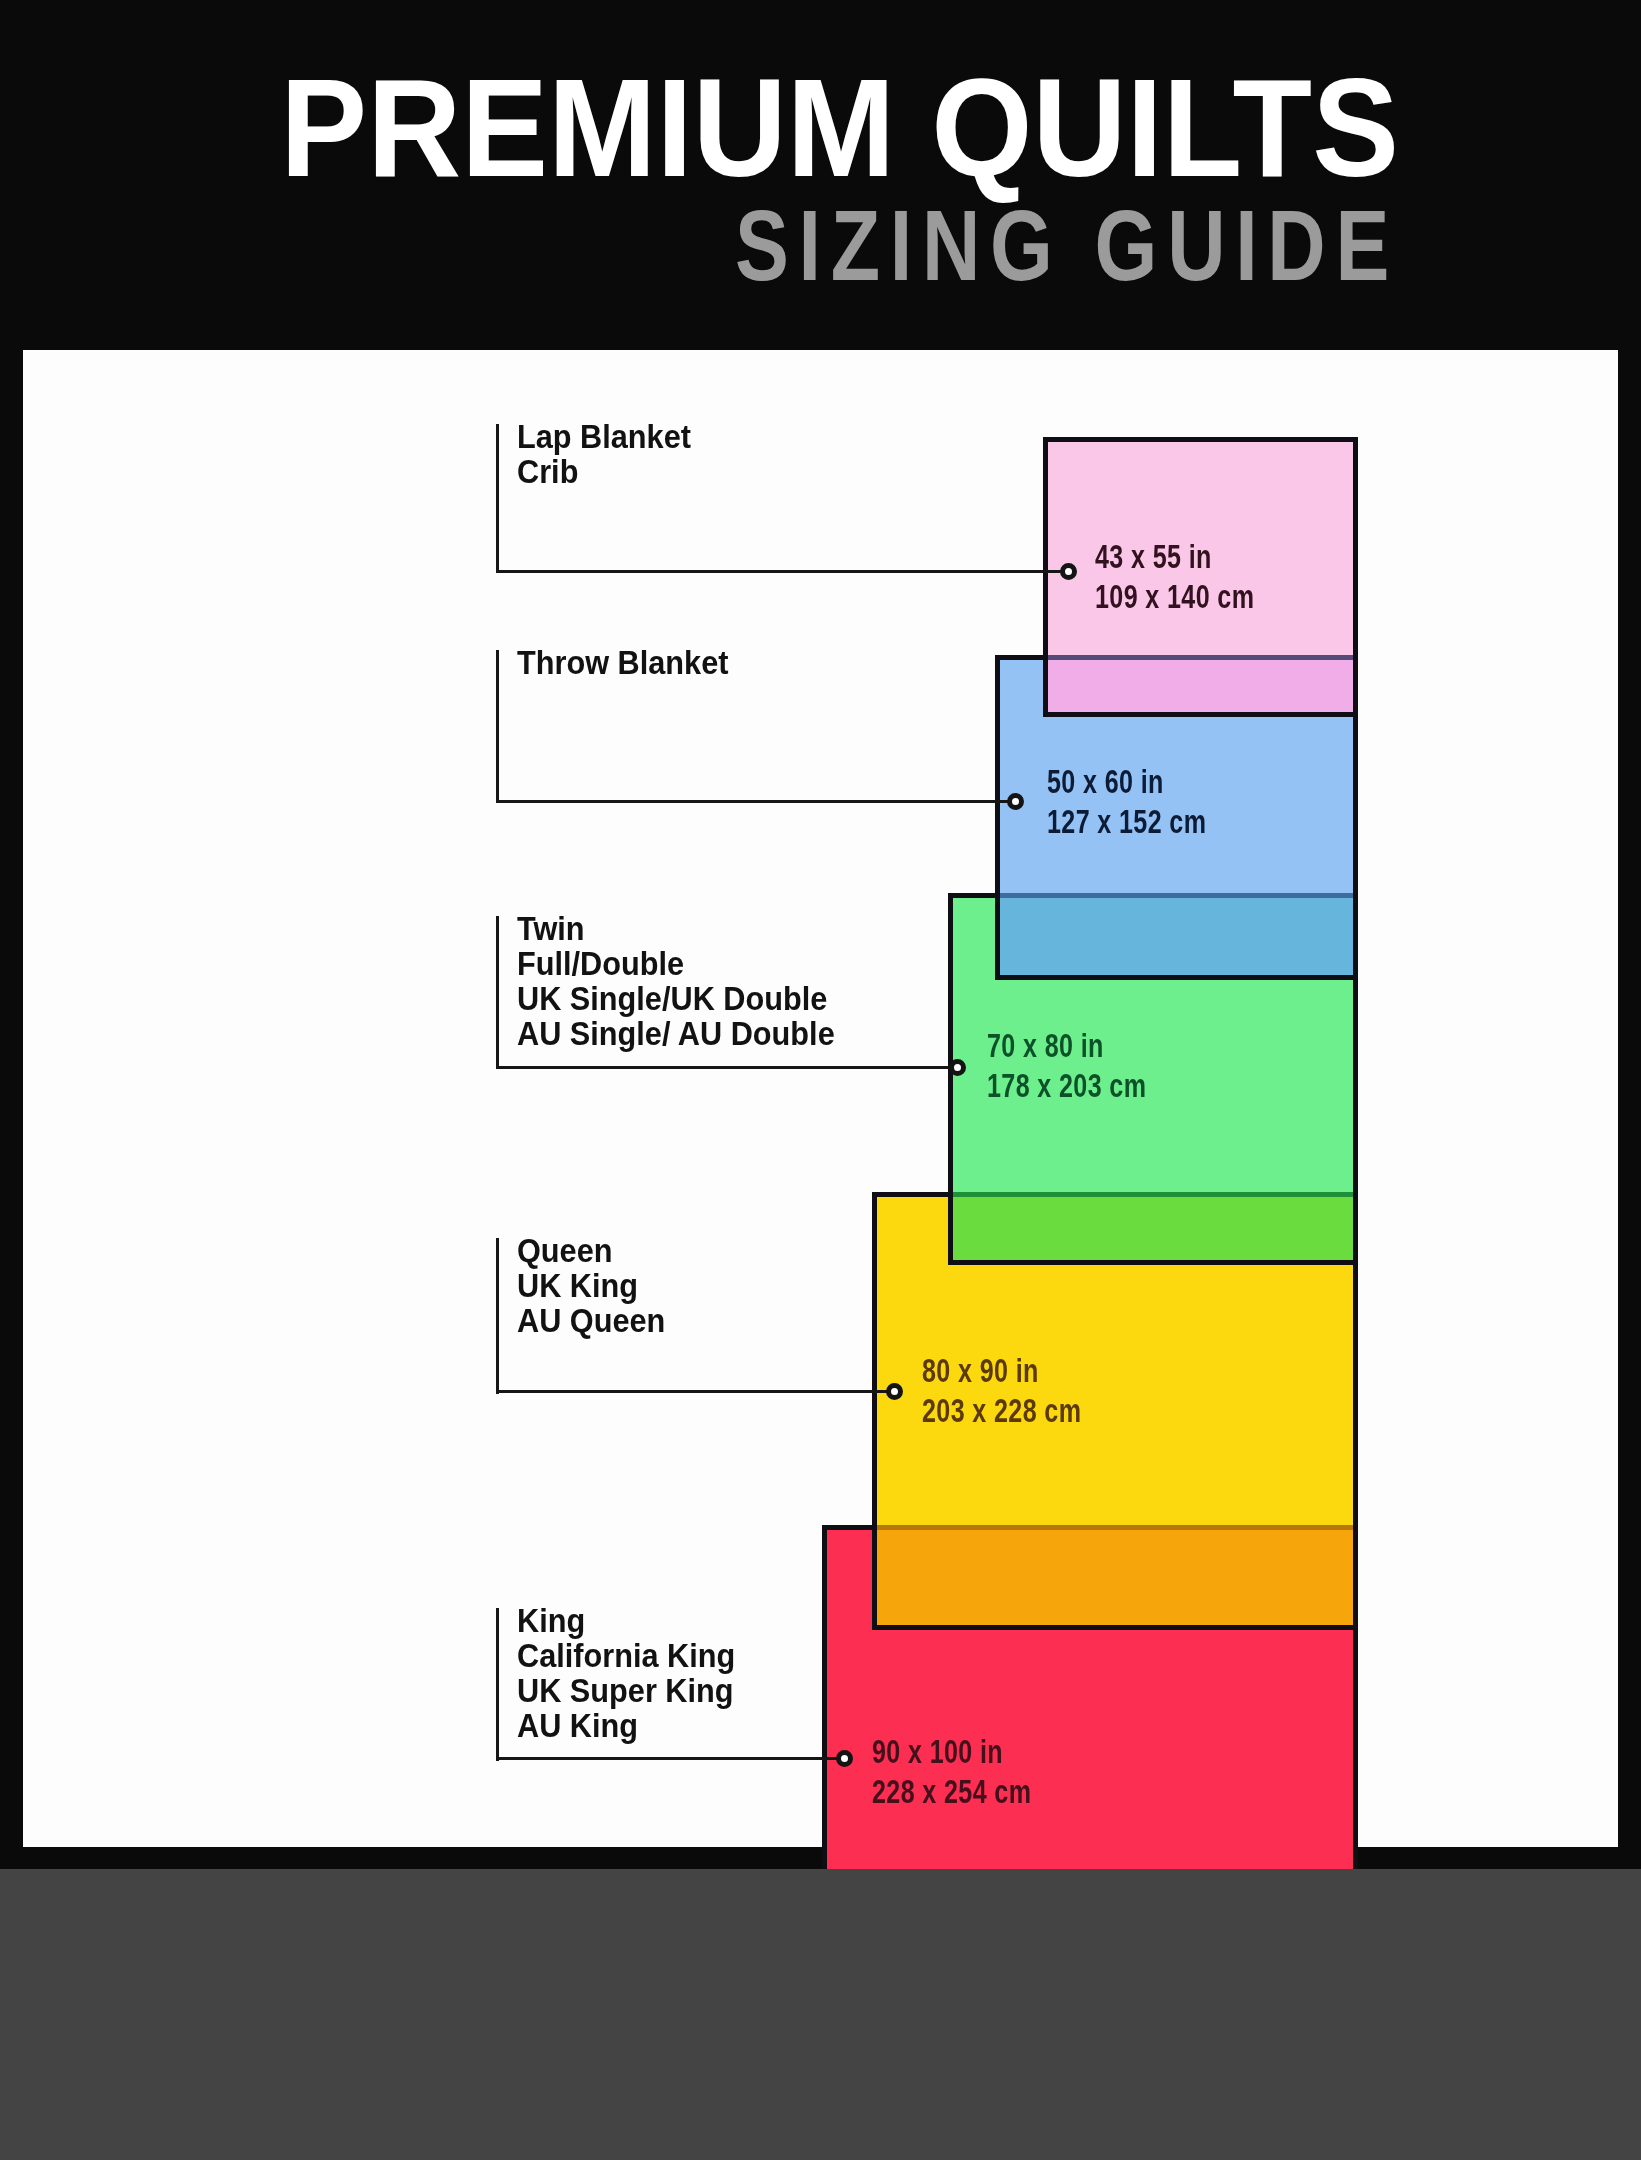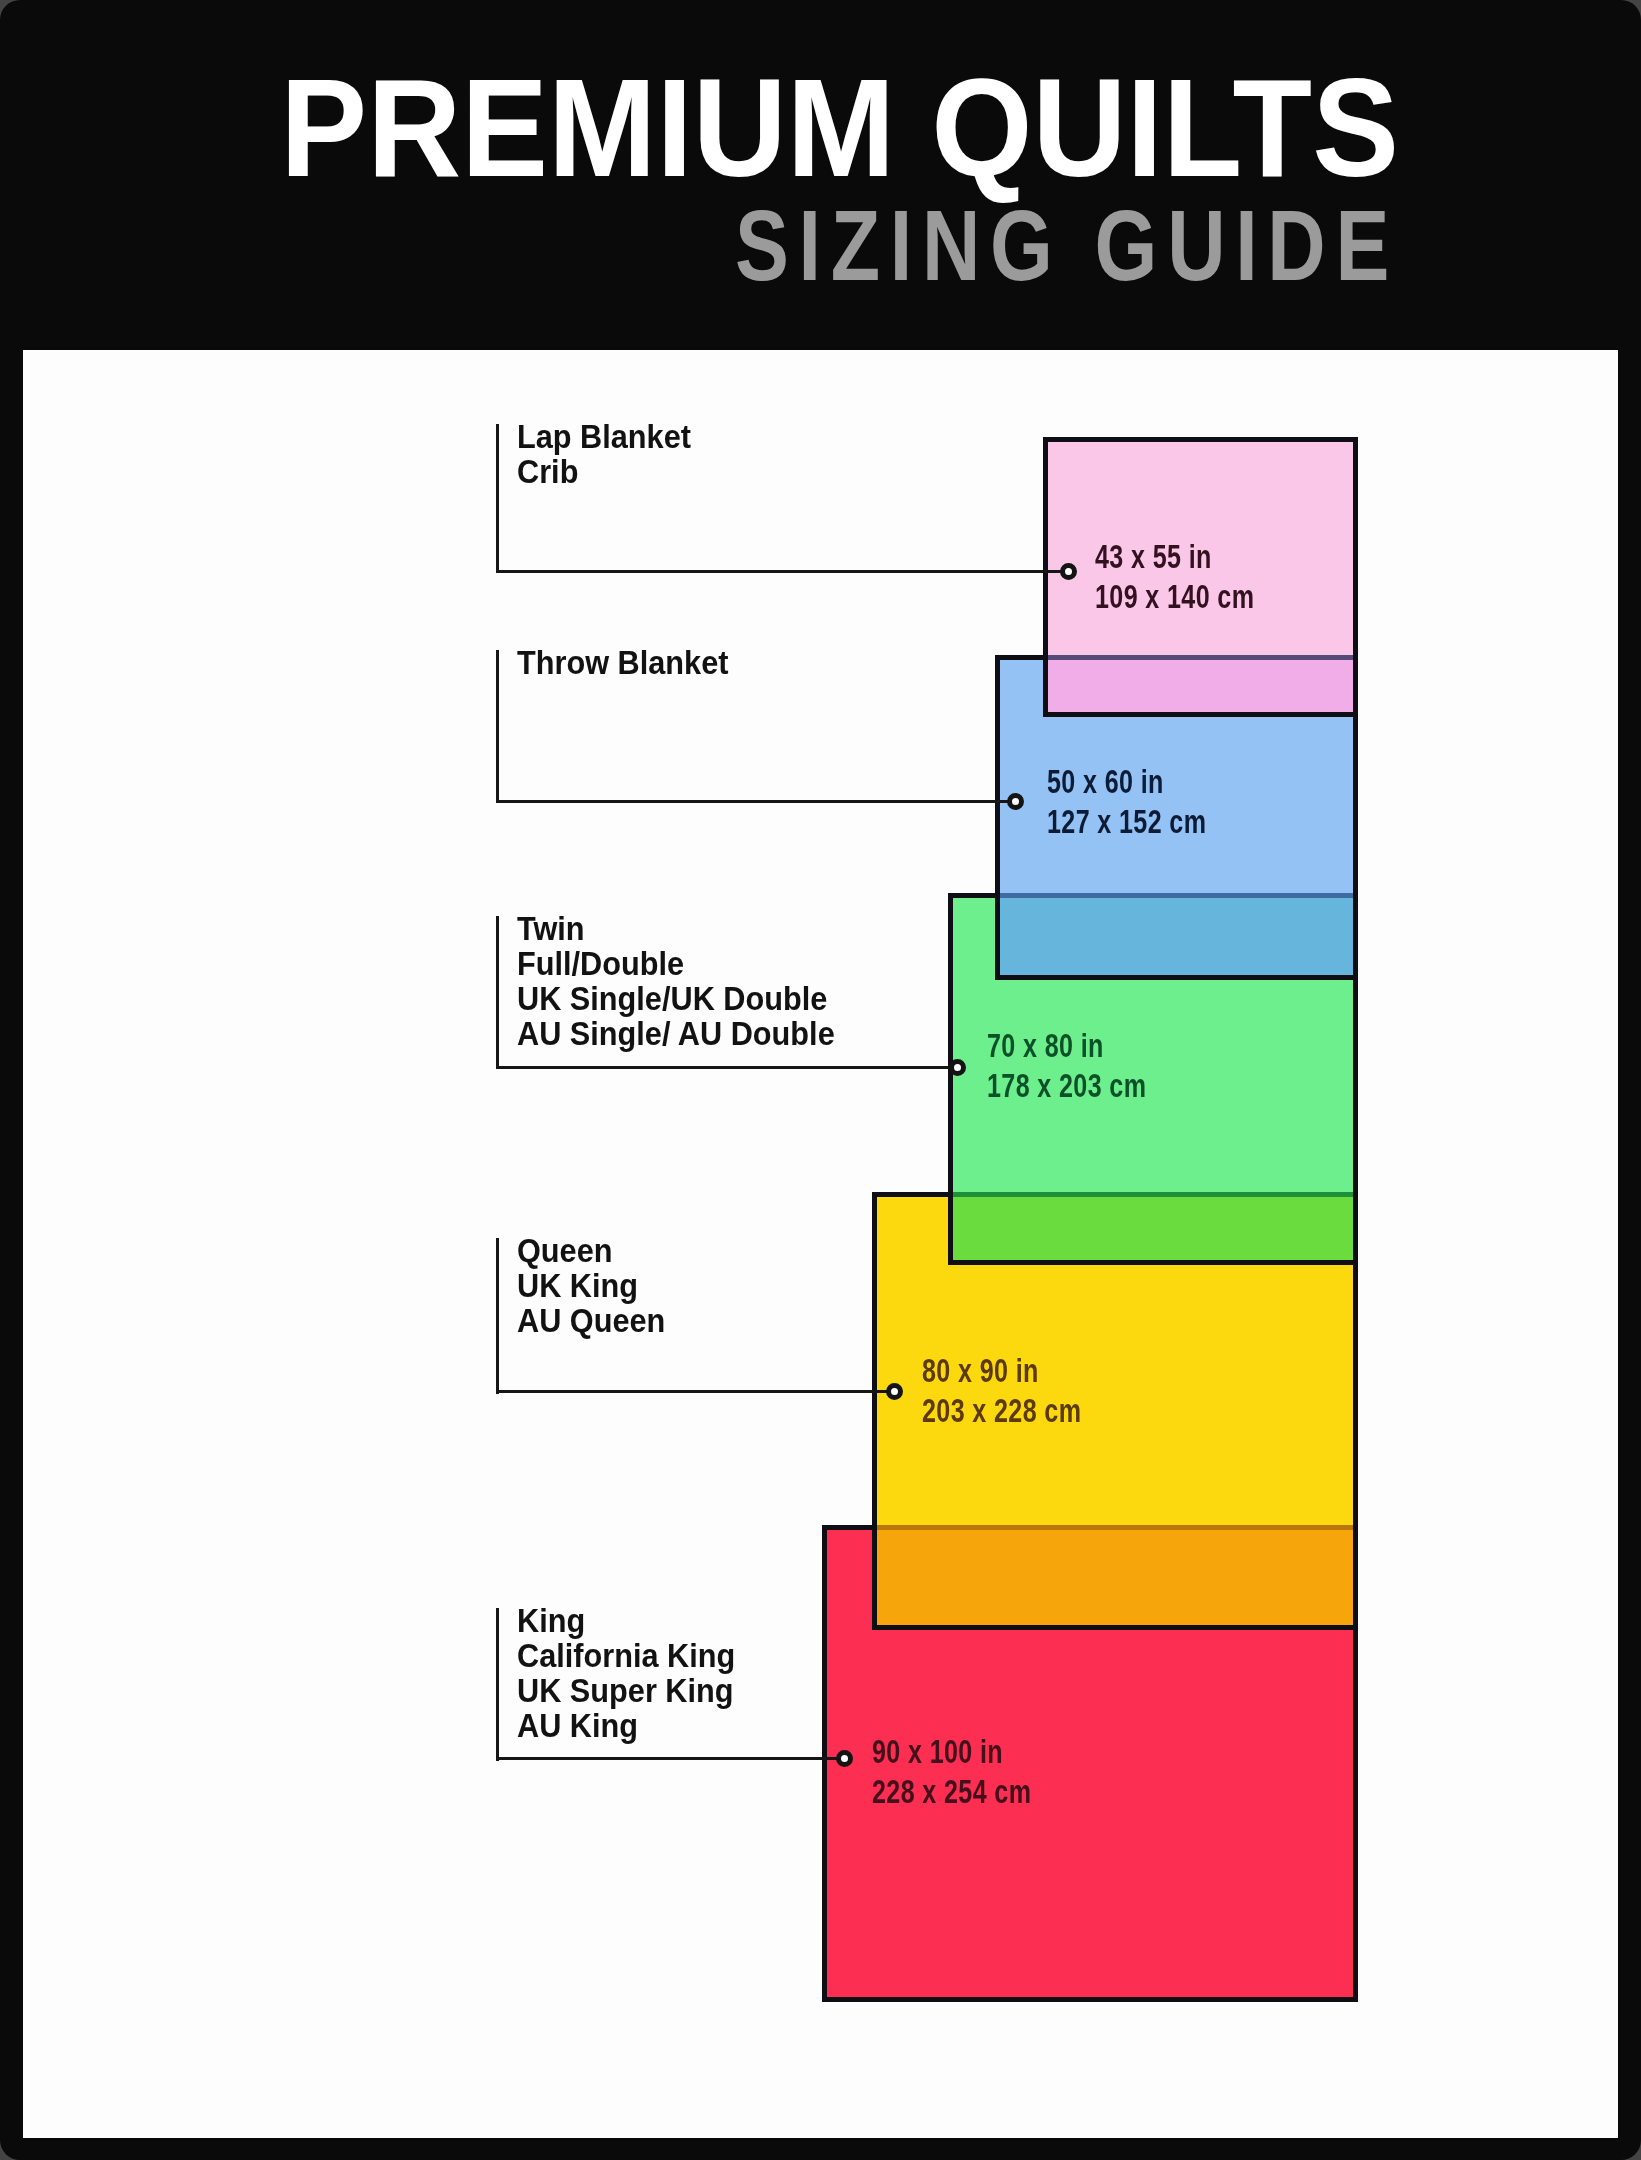--- a/index.html
+++ b/index.html
@@ -1,22 +1,21 @@
 <!DOCTYPE html>
 <html><head>
 <meta charset="utf-8">
 <style>
   html,body{margin:0;padding:0;background:#444;}
   .page{
     position:relative;
-    width:1641px;height:2160px;
+    width:1641px;height:1869px;
     background:#0a0a0a;
     overflow:hidden;
     font-family:"Liberation Sans","DejaVu Sans",sans-serif;
-    border-radius:20px;
   }
   .content{
     position:absolute;left:23px;top:350px;right:23px;bottom:22px;
     background:#fdfdfd;z-index:0;
   }
   
   .title{
     position:absolute;right:242px;top:58px;width:1340px;
     text-align:right;color:#fff;
     font-size:140px;line-height:140px;font-weight:800;

